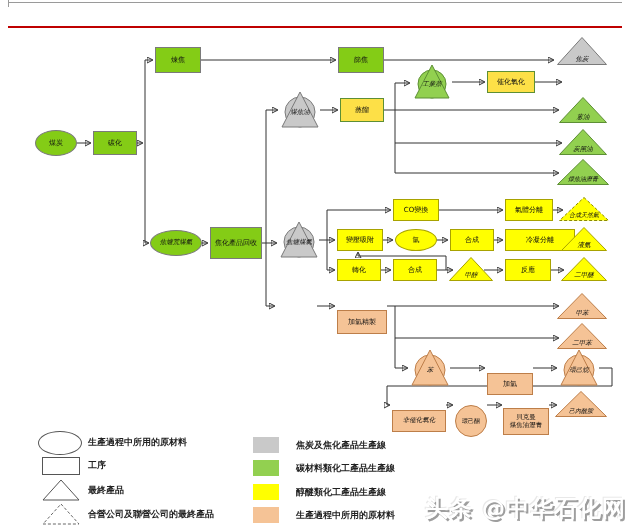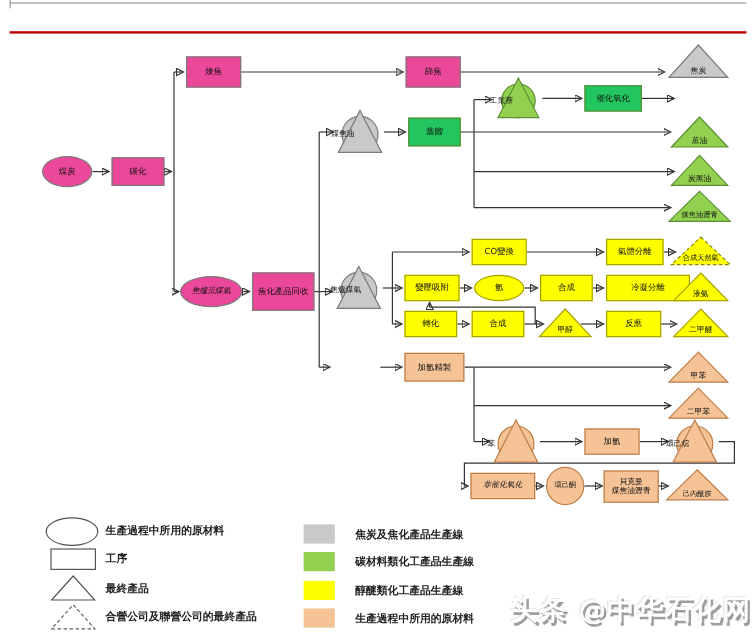--- a/index.html
+++ b/index.html
@@ -9,29 +9,29 @@
   .toptick{position:absolute;left:8px;top:0;width:1px;height:7px;background:#9a9a9a;}
   .title{position:absolute;left:14px;top:8px;font-size:12.5px;font-weight:bold;font-style:italic;
          color:#bf0000;letter-spacing:0.5px;}
   .redline{position:absolute;left:8px;top:26px;width:614px;height:2px;background:#bf0000;}
   .wires{position:absolute;left:0;top:0;}
   .wires path{stroke:#333;fill:none;stroke-width:1;}
   .node{position:absolute;box-sizing:border-box;display:flex;align-items:center;justify-content:center;
         text-align:center;font-size:7px;line-height:1.15;color:#111;}
   .rect{border:1px solid;}
   .ellipse{border-radius:50%;border:1px solid;}
-  .gray{background:#ec4899;border-color:#7a7a7a;}
-  .green{background:#22c55e;border-color:#5d8f35;}
+  .gray{background:#84cc16;border-color:#7a7a7a;}
+  .green{background:#fde047;border-color:#5d8f35;}
   .yellow{background:#ffff00;border-color:#a8a200;}
-  .orange{background:#f5c396;border-color:#bd7e49;}
-  .shape-node{position:absolute;}
+  .orange{background:#f5c396;border-color:#bd7e49;margin-top:16px;}
+  .shape-node{position:absolute;font-style:italic;}
   .shape-node svg{position:absolute;left:0;top:0;width:100%;height:100%;}
   .tri-label{position:absolute;left:0;right:0;bottom:2px;text-align:center;font-size:6.5px;color:#111;}
   .combo-label{position:absolute;left:-4px;right:-4px;top:55%;transform:translateY(-50%);
-               font-size:6.5px;color:#111;}
+               text-align:center;font-size:6.5px;color:#111;}
   .pre{white-space:pre-line;font-size:6.5px;}
   .small{font-size:6.5px;font-style:italic;}
   .legend-label{position:absolute;font-size:9px;font-weight:600;color:#222;white-space:nowrap;}
   .legend-shape{position:absolute;}
   .swatch{position:absolute;width:26px;height:16px;}
   .watermark{position:absolute;right:4px;bottom:6px;font-size:23px;font-weight:bold;color:#ffffff;
              text-shadow:2px 2px 0 #9e9e9e, -1px -1px 0 #e8e8e8;letter-spacing:1px;white-space:nowrap;}
 </style>
 </head>
 <body>

